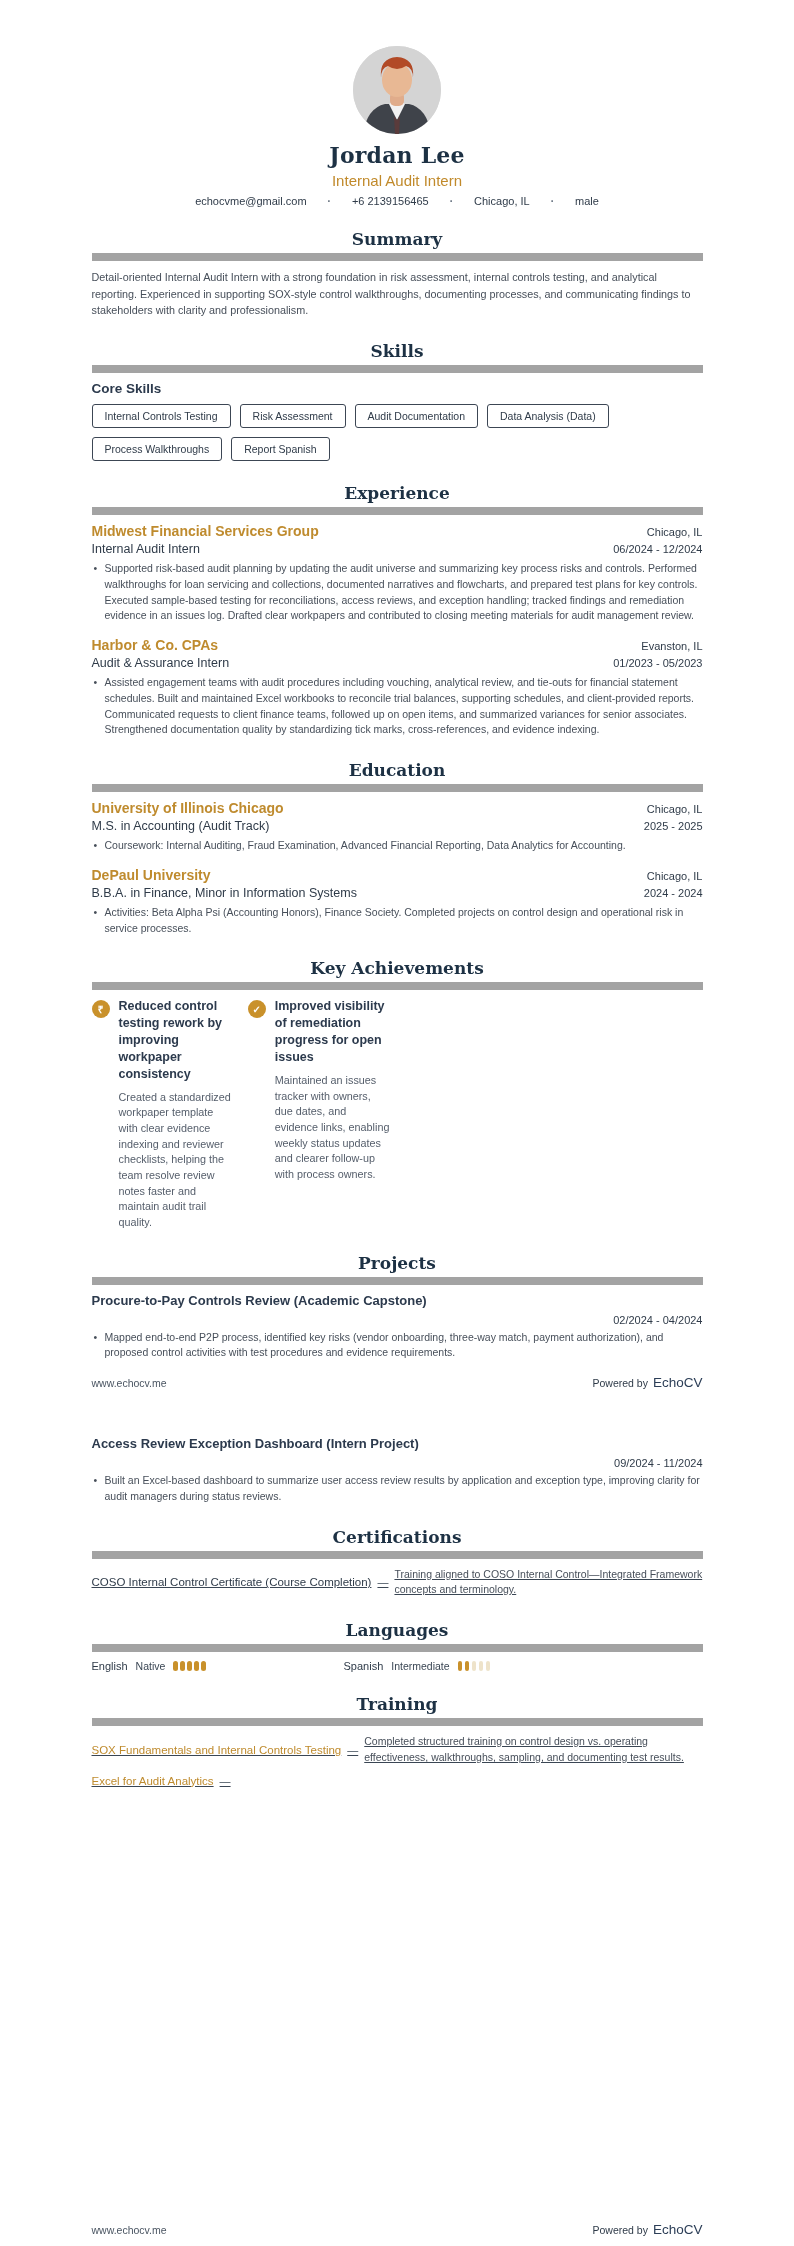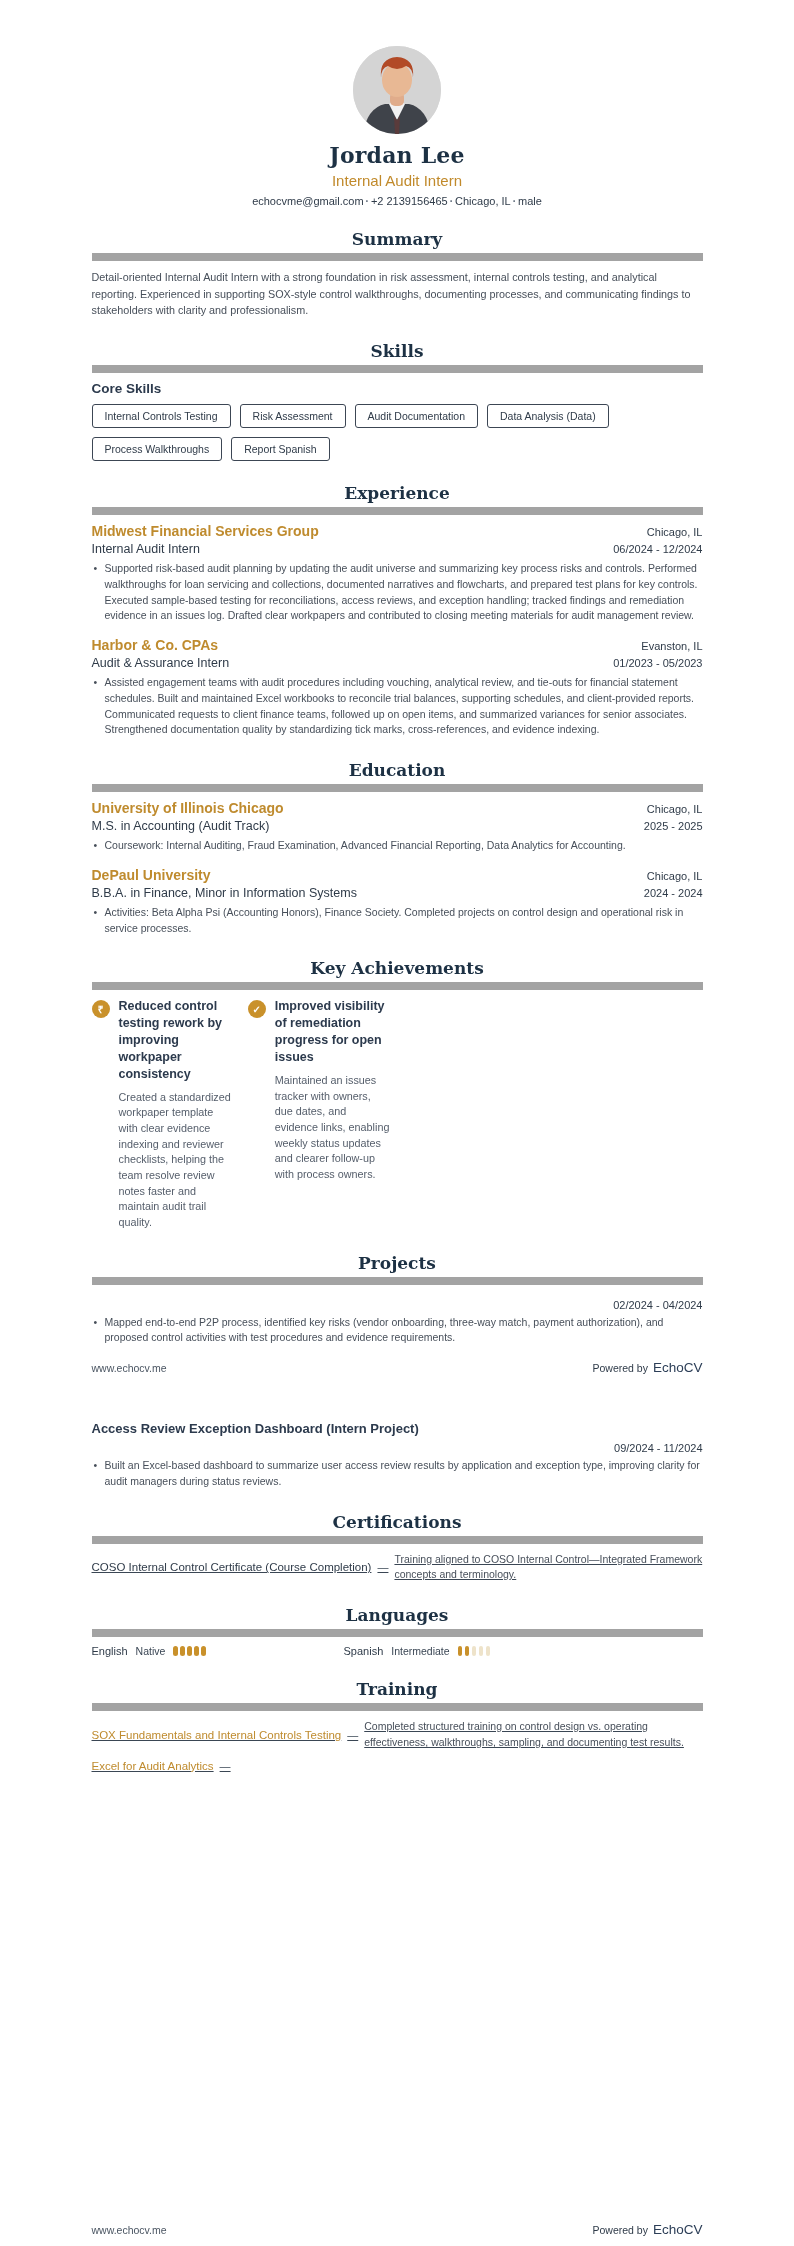--- a/index.html
+++ b/index.html
@@ -21,21 +21,21 @@
     width:88px; height:88px; border-radius:50%;
     margin:0 auto; overflow:hidden; background:#d8d8d8;
   }
   .photo svg { display:block; }
   .name {
     margin-top:8px;
     font-family:"DejaVu Serif","Liberation Serif",serif;
     font-weight:700; font-size:22px; color:#1d3144; letter-spacing:.2px;
   }
   .role-title { margin-top:4px; font-size:15px; color:#c18a2b; }
-  .contact { margin-top:6px; font-size:11px; color:#2f3b49; display:flex; justify-content:center; align-items:center; gap:2px; }
+  .contact { margin-top:6px; font-size:11px; color:#2f3b49; display:flex; justify-content:center; align-items:center; gap:21px; }
   .contact .sep { color:#5a6675; font-weight:700; font-size:10px; }
 
   
   .section-head {
     margin-top:22px;
     border-bottom:8px solid #a3a3a3;
     padding-bottom:4px;
     text-align:center;
   }
   .section-head h2 {
@@ -122,21 +122,21 @@
           <rect x="37" y="46" width="14" height="14" rx="5" fill="#e0ac8b"></rect>
           <ellipse cx="44" cy="34" rx="15" ry="17" fill="#e8b894"></ellipse>
           <path d="M28 32 Q26 12 44 11 Q62 12 60 32 Q60 22 53 20 Q44 26 35 20 Q28 22 28 32 Z" fill="#b24a26"></path>
         </svg>
       </div>
       <div class="name">Jordan Lee</div>
       <div class="role-title">Internal Audit Intern</div>
       <div class="contact">
         <span>echocvme@gmail.com</span>
         <span class="sep">·</span>
-        <span>+2 2139156465</span>
+        <span>+6 2139156465</span>
         <span class="sep">·</span>
         <span>Chicago, IL</span>
         <span class="sep">·</span>
         <span>male</span>
       </div>
     </div>
 
     <div class="section-head">
       <h2>Summary</h2>
     </div>
@@ -235,20 +235,21 @@
           </div>
         </div>
       </div>
     </div>
 
     <div class="section-head">
       <h2>Projects</h2>
     </div>
     <div class="section-body">
       <div class="proj">
+        <div class="proj-name">Procure-to-Pay Controls Review (Academic Capstone)</div>
         <div class="proj-dates">02/2024 - 04/2024</div>
         <div class="bullet">Mapped end-to-end P2P process, identified key risks (vendor onboarding, three-way match, payment authorization), and proposed control activities with test procedures and evidence requirements.</div>
       </div>
 
       <div class="page-footer inflow">
         <span class="footer-url">www.echocv.me</span>
         <span class="powered">
           <span>Powered by</span>
           <span class="brand">EchoCV</span>
         </span>

